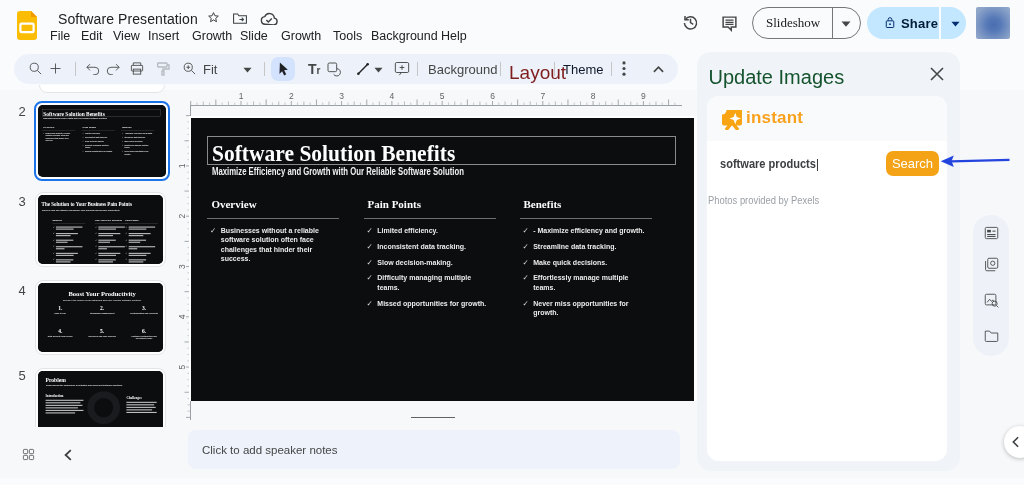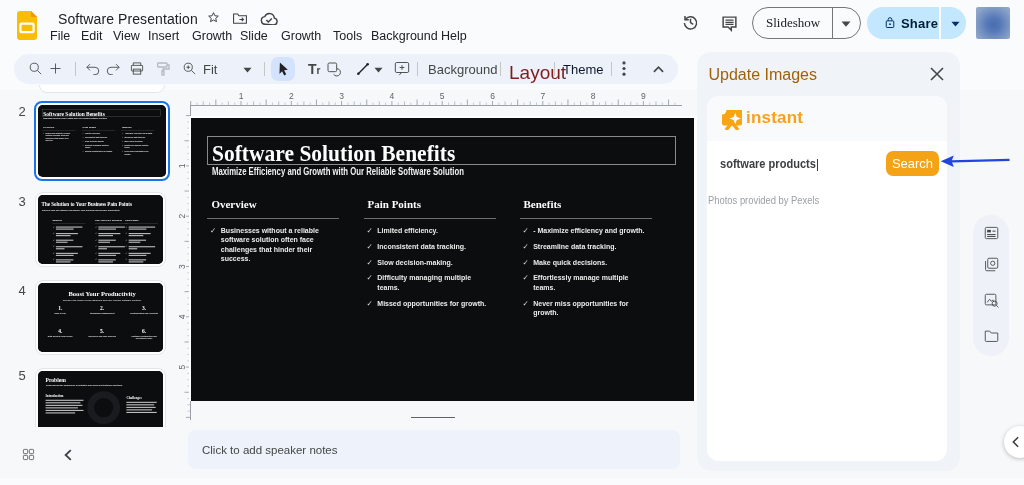--- a/index.html
+++ b/index.html
@@ -595,21 +595,21 @@
     <rect x="2.6" y="2.6" width="7.8" height="7.8" rx="1.5" class="ic" stroke-width="2.8"></rect>
     <rect x="13.6" y="2.6" width="7.8" height="7.8" rx="1.5" class="ic" stroke-width="2.8"></rect>
     <rect x="2.6" y="13.6" width="7.8" height="7.8" rx="1.5" class="ic" stroke-width="2.8"></rect>
     <rect x="13.6" y="13.6" width="7.8" height="7.8" rx="1.5" class="ic" stroke-width="2.8"></rect>
   </svg>
 <svg class="abs" style="left:64px;top:449px" width="8" height="12" viewBox="0 0 10 14">
     <path d="M8.5 1 L2 7 l6.5 6" stroke="#3c4043" stroke-width="2.2" fill="none"></path>
   </svg>
 
 <div class="abs" style="left:697px;top:52px;width:263px;height:419px;background:#f0f4f9;border-radius:14px;"></div>
-<div class="abs" style="left:708.5px;top:66px;font-size:16px;color:#a16207;">Update Images</div>
+<div class="abs" style="left:708.5px;top:66px;font-size:20px;color:#14532d;">Update Images</div>
 <svg class="abs" style="left:930px;top:67px" width="14" height="14" viewBox="0 0 14 14">
     <path d="M1 1 L13 13 M13 1 L1 13" stroke="#444746" stroke-width="1.6"></path>
   </svg>
 
 <div class="abs" style="left:707px;top:96px;width:240px;height:364.5px;background:#fff;border-radius:12px;overflow:hidden;">
   <div class="abs" style="left:0;top:0;width:240px;height:45px;background:#f8fafc;"></div>
 </div>
 
 <svg class="abs" style="left:722px;top:109.5px" width="20" height="20" viewBox="0 0 40 40">
   <path d="M0 0 h40 v27 a4 4 0 0 1 -4 4 h-32 a4 4 0 0 1 -4 -4 z" fill="#f9a412"></path>

